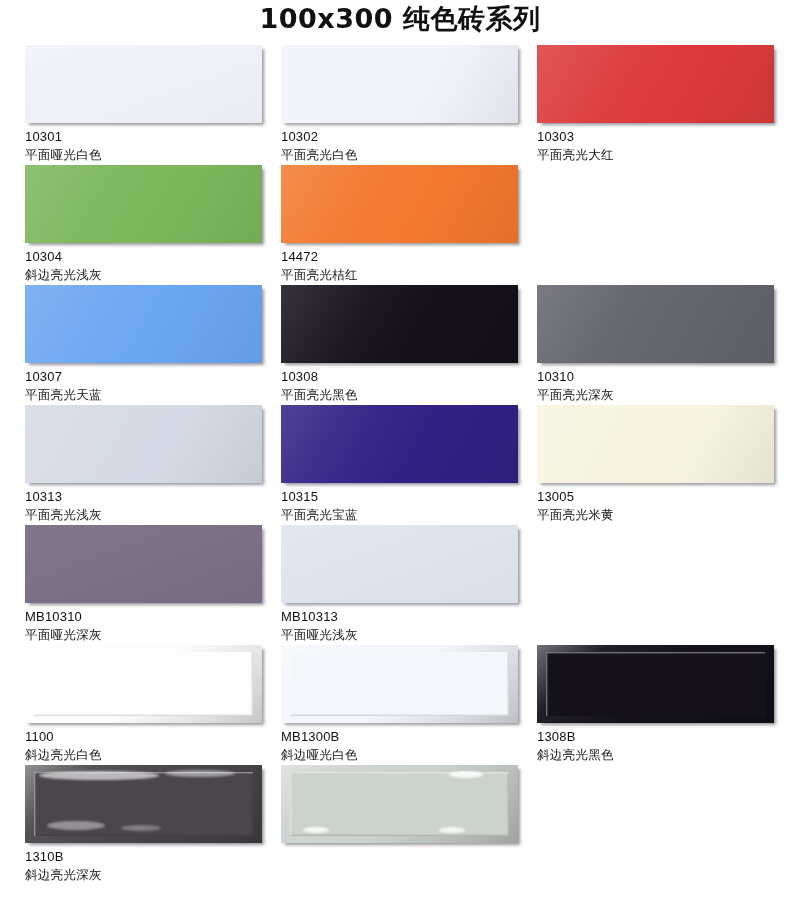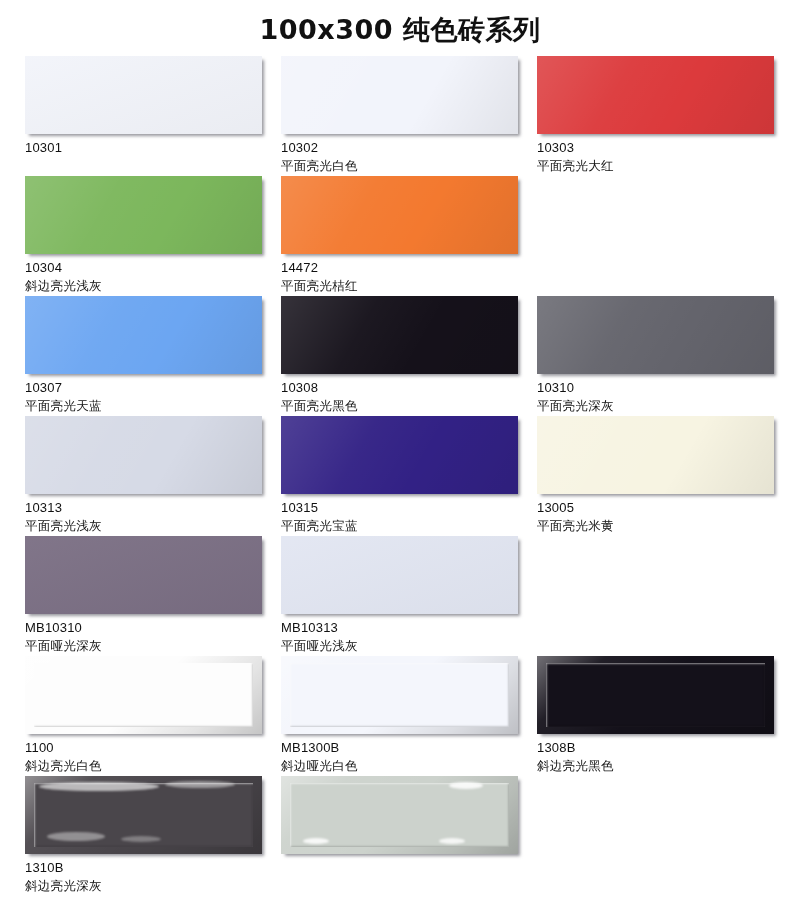--- a/index.html
+++ b/index.html
@@ -14,21 +14,21 @@
     color: #1a1a1a;
     overflow: hidden;
     position: relative;
   }
   .catalog-title {
     width: 100%;
     text-align: center;
     font-size: 27px;
     font-weight: bold;
     letter-spacing: 0.5px;
-    padding-top: 12px;
+    padding-top: 1px;
     padding-bottom: 8px;
     color: #111;
     font-family: "DejaVu Sans", "Liberation Sans", sans-serif;
   }
   .grid {
     padding: 0 0 0 0;
     margin: 0;
   }
   .row {
     display: flex;
@@ -97,20 +97,21 @@
 <div class="grid" id="grid">
     <div class="row">
       <div class="cell">
         <div class="swatch-wrap">
           <div class="swatch" style="background: rgb(242, 244, 250);">
             <div class="face" style="position: absolute; inset: 0px; background: linear-gradient(160deg, rgba(255, 255, 255, 0.05) 0%, rgba(0, 0, 0, 0.03) 100%);"></div>
           </div>
         </div>
         <div class="caption">
           <div class="code">10301</div>
+          <div class="name">平面哑光白色</div>
         </div>
       </div>
       <div class="cell">
         <div class="swatch-wrap">
           <div class="swatch" style="background: rgb(242, 244, 251);">
             <div class="face" style="position: absolute; inset: 0px; background: linear-gradient(120deg, rgba(255, 255, 255, 0.14) 0%, rgba(255, 255, 255, 0.03) 35%, rgba(0, 0, 0, 0) 60%, rgba(0, 0, 0, 0.07) 100%);"></div>
           </div>
         </div>
         <div class="caption">
           <div class="code">10302</div>

